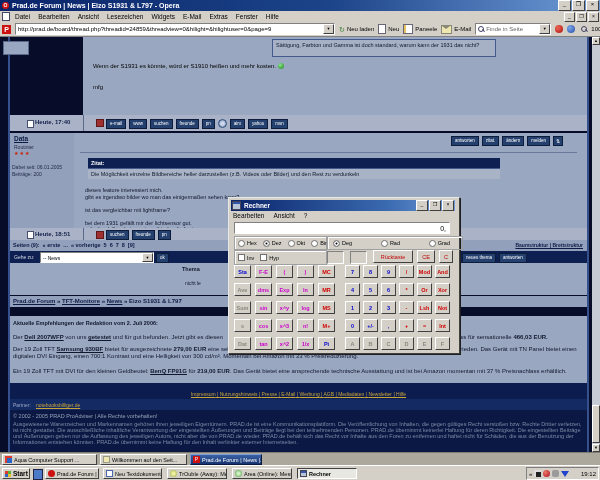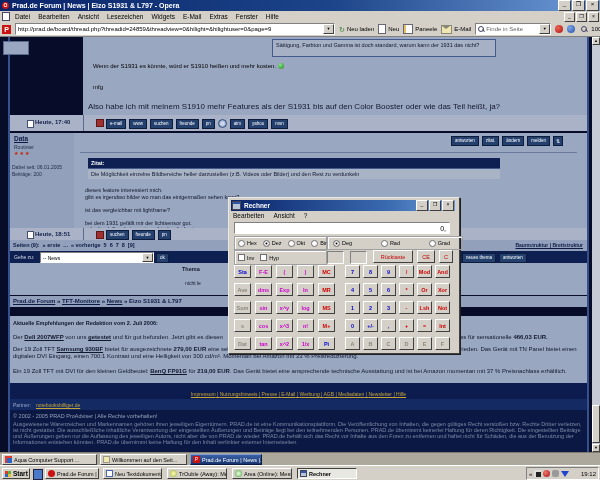--- a/index.html
+++ b/index.html
@@ -186,21 +186,20 @@
     <div class="abs vframe" style="left:587px;"></div>
 
     <div class="abs cellgray" style="left:3px;top:4px;width:24px;height:12px;border:1px solid #5a698c;"></div>
 
     <div class="abs cellgray" style="left:83px;top:0;width:504px;height:78px;">
       <div class="abs qbox" style="left:189px;top:2px;width:222px;height:16px;">
         <div style="font-size:5.5px;color:#10182e;padding:2px 3px;white-space:nowrap;overflow:hidden;">Sättigung, Farbton und Gamma ist doch standard, warum kann der 1931 das nicht?</div>
       </div>
       <div class="abs" style="left:10px;top:26px;font-size:6px;white-space:nowrap;"><span>Wenn der S1931 es könnte, würd er S1910 heißen und mehr kosten.</span><span class="smiley"></span></div>
       <div class="abs" style="left:10px;top:47px;font-size:6px;">mfg</div>
-      <div class="abs" style="left:5px;top:65px;font-size:8px;color:#10182e;white-space:nowrap;">Also habe ich mit meinem S1910 mehr Features als der S1931 bis auf den Color Booster oder wie das Teil heißt, ja?</div>
     </div>
 
     <div class="abs rowlight" style="left:10px;top:78px;width:577px;height:16px;">
       <span class="abs pageicon" style="left:17px;top:5px;"></span>
       <span class="abs timetext" style="left:25px;top:4px;">Heute, 17:40</span>
       <span class="abs" style="left:73px;top:0;width:1px;height:16px;background:#5a698c;"></span>
       <span class="abs redsq" style="left:86px;top:4px;"></span>
       <span class="abs btnrow" style="left:96px;top:4px;">
         <span class="btnrow">
             <span class="fbtn">e-mail</span>

